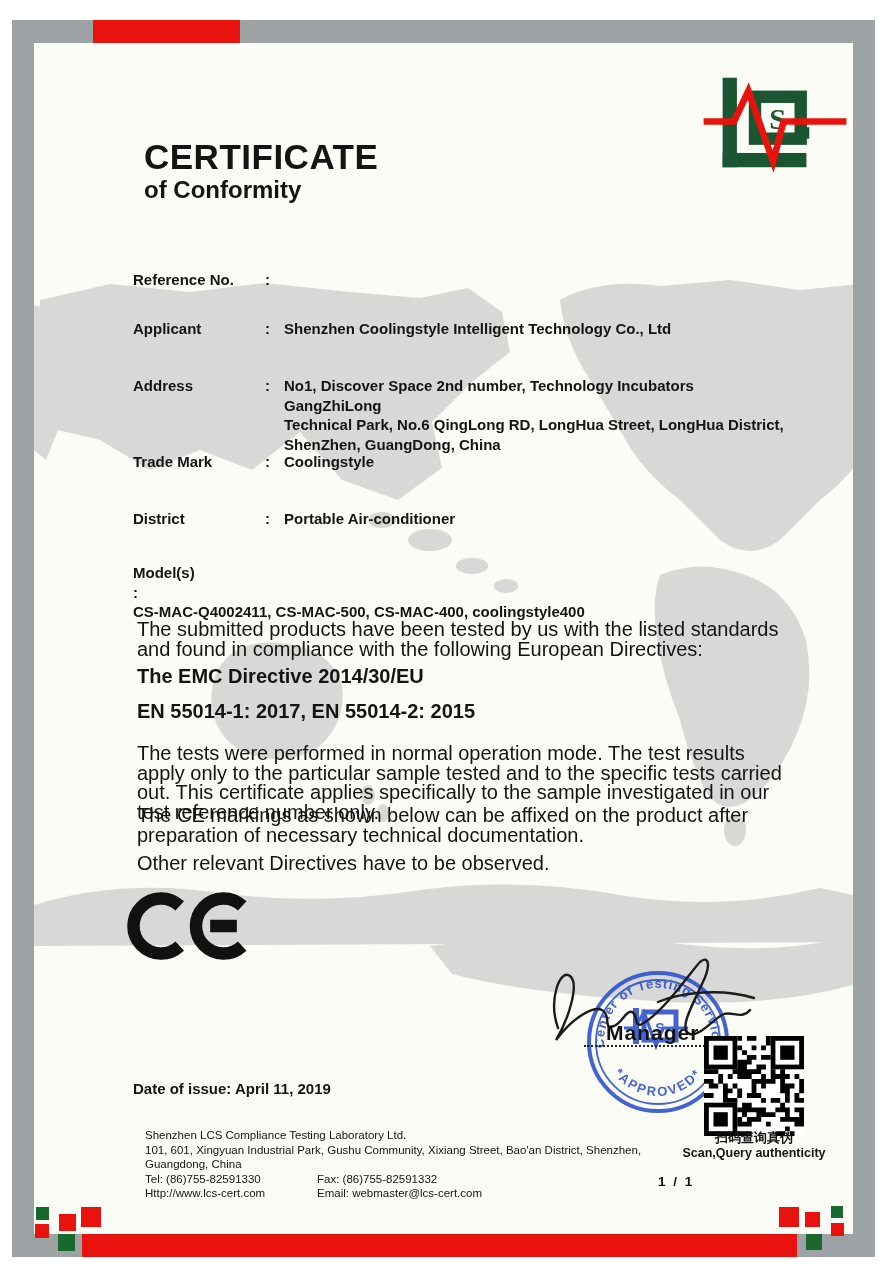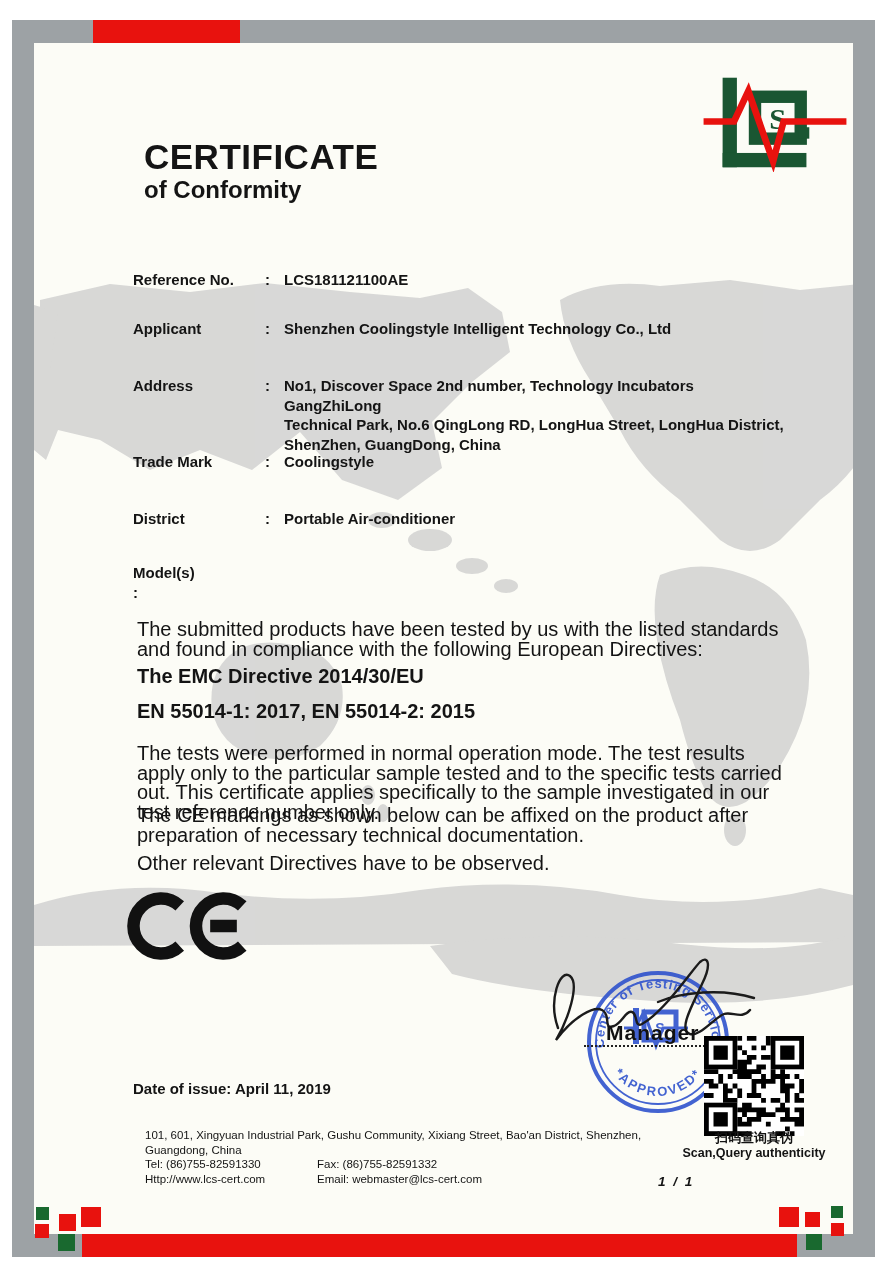--- a/index.html
+++ b/index.html
@@ -38,21 +38,21 @@
   .stamp{left:572px;top:956px;z-index:2;}
   .sig{left:540px;top:948px;z-index:2;}
   .dotline{left:584px;top:1045px;width:144px;border-top:2px dotted #222;z-index:2;}
   .manager{left:606px;top:1021px;font-size:21px;font-weight:bold;color:#111;z-index:2;letter-spacing:1px;}
   .qr{left:704px;top:1036px;z-index:5;background:#fff;}
   .qrcap{left:664px;top:1130px;width:180px;text-align:center;z-index:5;}
   .qrcap .cn{font-size:13px;font-weight:bold;line-height:15px;}
   .qrcap .en{font-size:12.5px;font-weight:bold;line-height:16px;}
   .footer{left:145px;top:1128px;width:520px;font-size:11.5px;line-height:14.5px;z-index:2;}
   .footer .two span:first-child{display:inline-block;width:172px;}
-  .pagenum{left:658px;top:1174px;font-size:13.5px;font-weight:bold;letter-spacing:2px;z-index:2;font-style:italic;}
+  .pagenum{left:658px;top:1174px;font-size:13.5px;font-weight:bold;letter-spacing:2px;z-index:2;}
   .logo{left:700px;top:72px;z-index:2;}
 </style>
 </head>
 <body>
 
 <div class="abs paper"></div>
 
 <svg class="abs map" viewBox="0 0 887 1280" xmlns="http://www.w3.org/2000/svg">
   <g fill="#cccccc" opacity="0.75">
     <path d="M40,300 L110,284 L190,292 L265,283 L350,292 L420,298 L468,288 L502,312 L510,352 L472,382 L432,422 L442,468 L398,500 L342,480 L300,432 L252,470 L200,450 L150,470 L100,440 L58,430 L40,380 Z"></path>
@@ -100,21 +100,20 @@
 </svg>
 
 <div class="abs z2 title">
   <h1>CERTIFICATE</h1>
   <h2>of Conformity</h2>
 </div>
 
 <div class="abs z2 frow" style="top:270px;">
   <span class="lab">Reference No.</span>
     <span class="col">:</span>
-    <span class="val">LCS181121100AE</span>
 </div>
 <div class="abs z2 frow" style="top:319px;">
   <span class="lab">Applicant</span>
     <span class="col">:</span>
     <span class="val">Shenzhen Coolingstyle Intelligent Technology Co., Ltd</span>
 </div>
 <div class="abs z2 frow" style="top:376px;">
   <span class="lab">Address</span>
     <span class="col">:</span>
   <span class="val">
@@ -129,20 +128,21 @@
     <span class="val">Coolingstyle</span>
 </div>
 <div class="abs z2 frow" style="top:509px;">
   <span class="lab">District</span>
     <span class="col">:</span>
     <span class="val">Portable Air-conditioner</span>
 </div>
 <div class="abs z2 frow" style="top:563px;flex-direction:column;">
   <span class="lab">Model(s)</span>
     <span class="col">:</span>
+    <span class="val">CS-MAC-Q4002411, CS-MAC-500, CS-MAC-400, coolingstyle400</span>
 </div>
 
 <div class="abs z2 para" style="top:620px;">The submitted products have been tested by us with the listed standards and found in compliance with the following European Directives:</div>
 <div class="abs z2 para bold" style="top:667px;">The EMC Directive 2014/30/EU</div>
 <div class="abs z2 para bold" style="top:702px;">EN 55014-1: 2017, EN 55014-2: 2015</div>
 <div class="abs z2 para" style="top:744px;">The tests were performed in normal operation mode. The test results apply only to the particular sample tested and to the specific tests carried out. This certificate applies specifically to the sample investigated in our test reference number only.</div>
 <div class="abs z2 para" style="top:806px;width:645px;">The CE markings as shown below can be affixed on the product after preparation of necessary technical documentation.</div>
 <div class="abs z2 para" style="top:854px;">Other relevant Directives have to be observed.</div>
 
 <svg class="abs ce" width="140" height="88" viewBox="0 0 168 84" xmlns="http://www.w3.org/2000/svg">
@@ -202,20 +202,21 @@
       <rect x="4.8" y="71.4" width="23.8" height="23.8" fill="#fff"></rect>
       <rect x="9.5" y="76.2" width="14.3" height="14.3"></rect>
   </g>
 </svg>
 <div class="abs qrcap">
   <div class="cn">扫码查询真伪</div>
   <div class="en">Scan,Query authenticity</div>
 </div>
 
 <div class="abs footer">
+  <div>Shenzhen LCS Compliance Testing Laboratory Ltd.</div>
   <div style="width:512px;">101, 601, Xingyuan Industrial Park, Gushu Community, Xixiang Street, Bao'an District, Shenzhen, Guangdong, China</div>
   <div class="two">
     <span>Tel: (86)755-82591330</span><span>Fax: (86)755-82591332</span>
   </div>
   <div class="two">
     <span>Http://www.lcs-cert.com</span><span>Email: webmaster@lcs-cert.com</span>
   </div>
 </div>
 <div class="abs pagenum">1 / 1</div>
 

